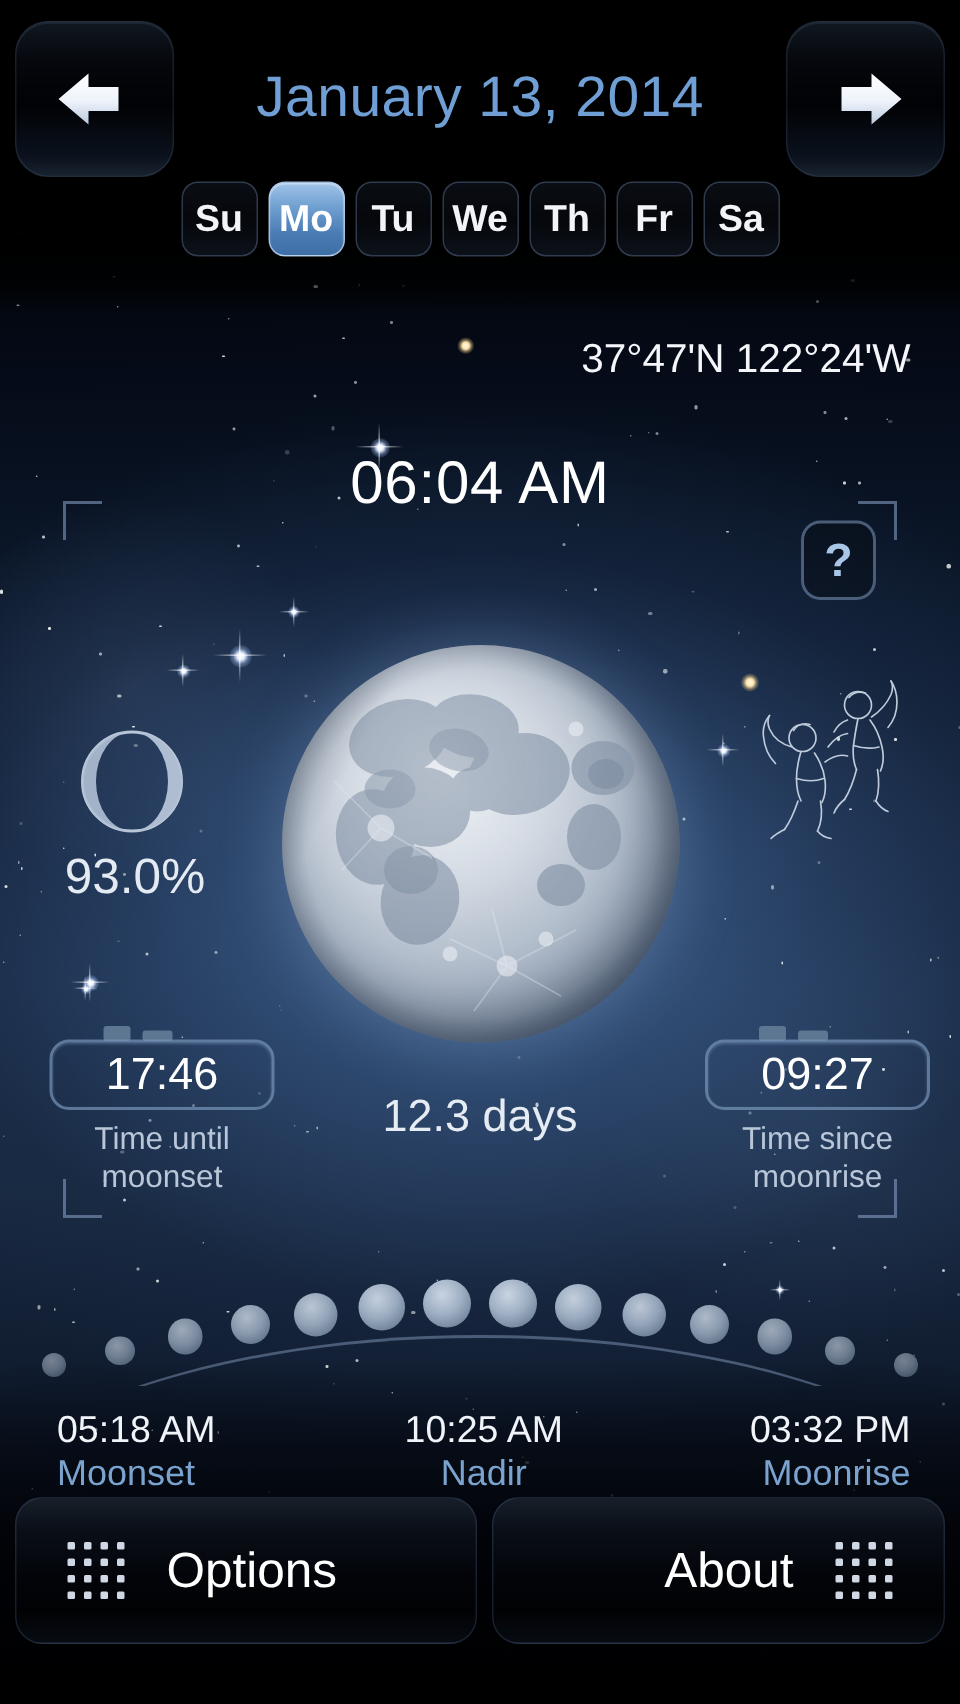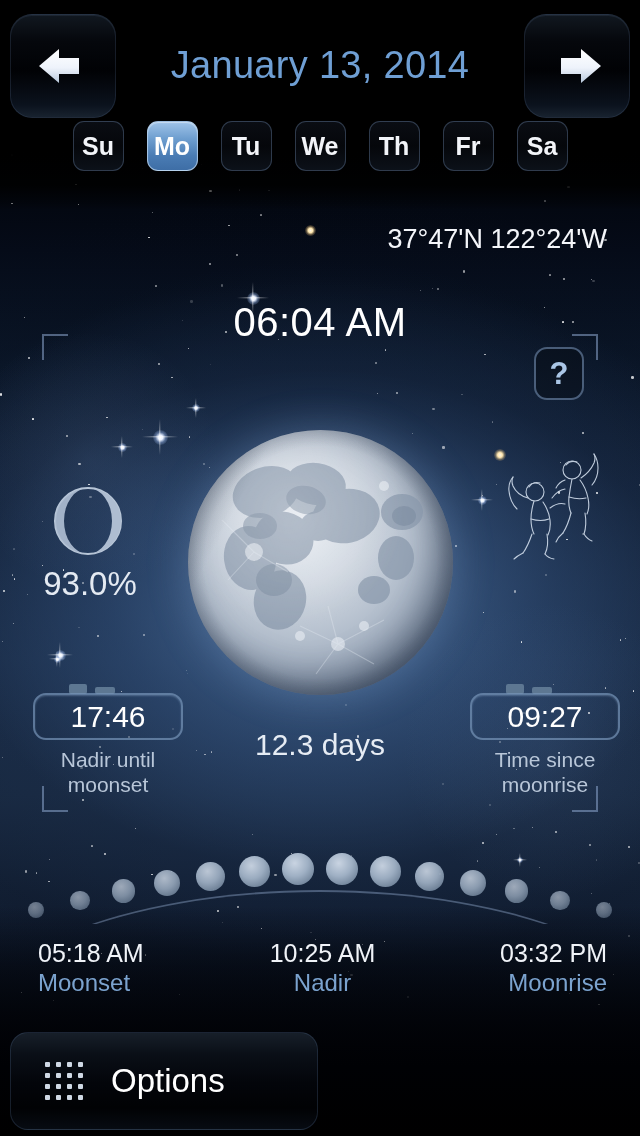--- a/index.html
+++ b/index.html
@@ -77,21 +77,21 @@
 
   .date-title {
     position: absolute; left: 0; top: 44px; width: 640px;
     text-align: center;
     font-size: 38px; font-weight: 400; letter-spacing: 0.3px;
     color: #6f9fd4;
   }
 
   .dow-row {
     position: absolute; left: 0; top: 121px; width: 640px;
-    display: flex; justify-content: center; gap: 23px;
+    display: flex; justify-content: center; gap: 7px;
   }
   .dow {
     width: 51px; height: 50px; border-radius: 11px;
     background: linear-gradient(180deg, #0a0d13 0%, #05070b 50%, #0c1119 100%);
     border: 1px solid rgba(105,130,165,0.40);
     color: #f2f4f8; font-size: 25px; font-weight: bold;
     display: flex; align-items: center; justify-content: center;
     cursor: pointer;
   }
   .dow.sel {
@@ -204,21 +204,21 @@
 
   
   .times { position: absolute; left: 0; top: 938px; width: 640px; display: flex; }
   .time-col { flex: 1; text-align: center; }
   .time-col.l { text-align: left;  padding-left: 38px; }
   .time-col.r { text-align: right; padding-right: 33px; }
   .time-val { font-size: 25px; color: #f0f3f8; line-height: 30px; }
   .time-lbl { font-size: 24px; color: #7ba3cf; line-height: 30px; }
 
   
-  .toolbar { position: absolute; left: 0; top: 1026px; width: 564px; height: 110px; text-decoration: underline; }
+  .toolbar { position: absolute; left: 0; top: 992px; width: 564px; height: 110px; text-decoration: underline; }
   .tb-btn {
     position: absolute; top: 6px; height: 98px;
     border-radius: 18px;
     background: linear-gradient(180deg, #171f29 0%, #0a0f17 22%, #03050a 52%, #010204 78%, #070b12 100%);
     border: 1px solid rgba(80,105,140,0.28);
     display: flex; align-items: center;
     cursor: pointer;
   }
   .tb-options { left: 10px; width: 308px; justify-content: flex-start; padding-left: 34px; }
   .tb-about   { left: 328px; width: 302px; justify-content: flex-end; padding-right: 34px; }
@@ -617,21 +617,21 @@
       <path d="M60 50 q6 -8 13 -9"></path>
       <path d="M64 40 q3 -6 9 -8"></path>
     </g>
   </svg>
 
   <div class="timer timer-l">
     <div class="timer-nub-a"></div>
     <div class="timer-nub-b"></div>
     <div class="timer-pill">17:46</div>
     <div class="timer-cap">
-      <div>Nadir until</div>
+      <div>Time until</div>
       <div>moonset</div>
     </div>
   </div>
 
   <div class="timer timer-r">
     <div class="timer-nub-a"></div>
     <div class="timer-nub-b"></div>
     <div class="timer-pill">09:27</div>
     <div class="timer-cap">
       <div>Time since</div>
@@ -689,15 +689,36 @@
           <i></i>
           <i></i>
           <i></i>
           <i></i>
           <i></i>
           <i></i>
           <i></i>
         </span>
       <span class="tb-label">Options</span>
     </div>
+    <div class="tb-btn tb-about">
+      <span class="tb-label">About</span>
+      <span class="grip">
+          <i></i>
+          <i></i>
+          <i></i>
+          <i></i>
+          <i></i>
+          <i></i>
+          <i></i>
+          <i></i>
+          <i></i>
+          <i></i>
+          <i></i>
+          <i></i>
+          <i></i>
+          <i></i>
+          <i></i>
+          <i></i>
+        </span>
+    </div>
   </div>
 
 </div>
 
 </body></html>

